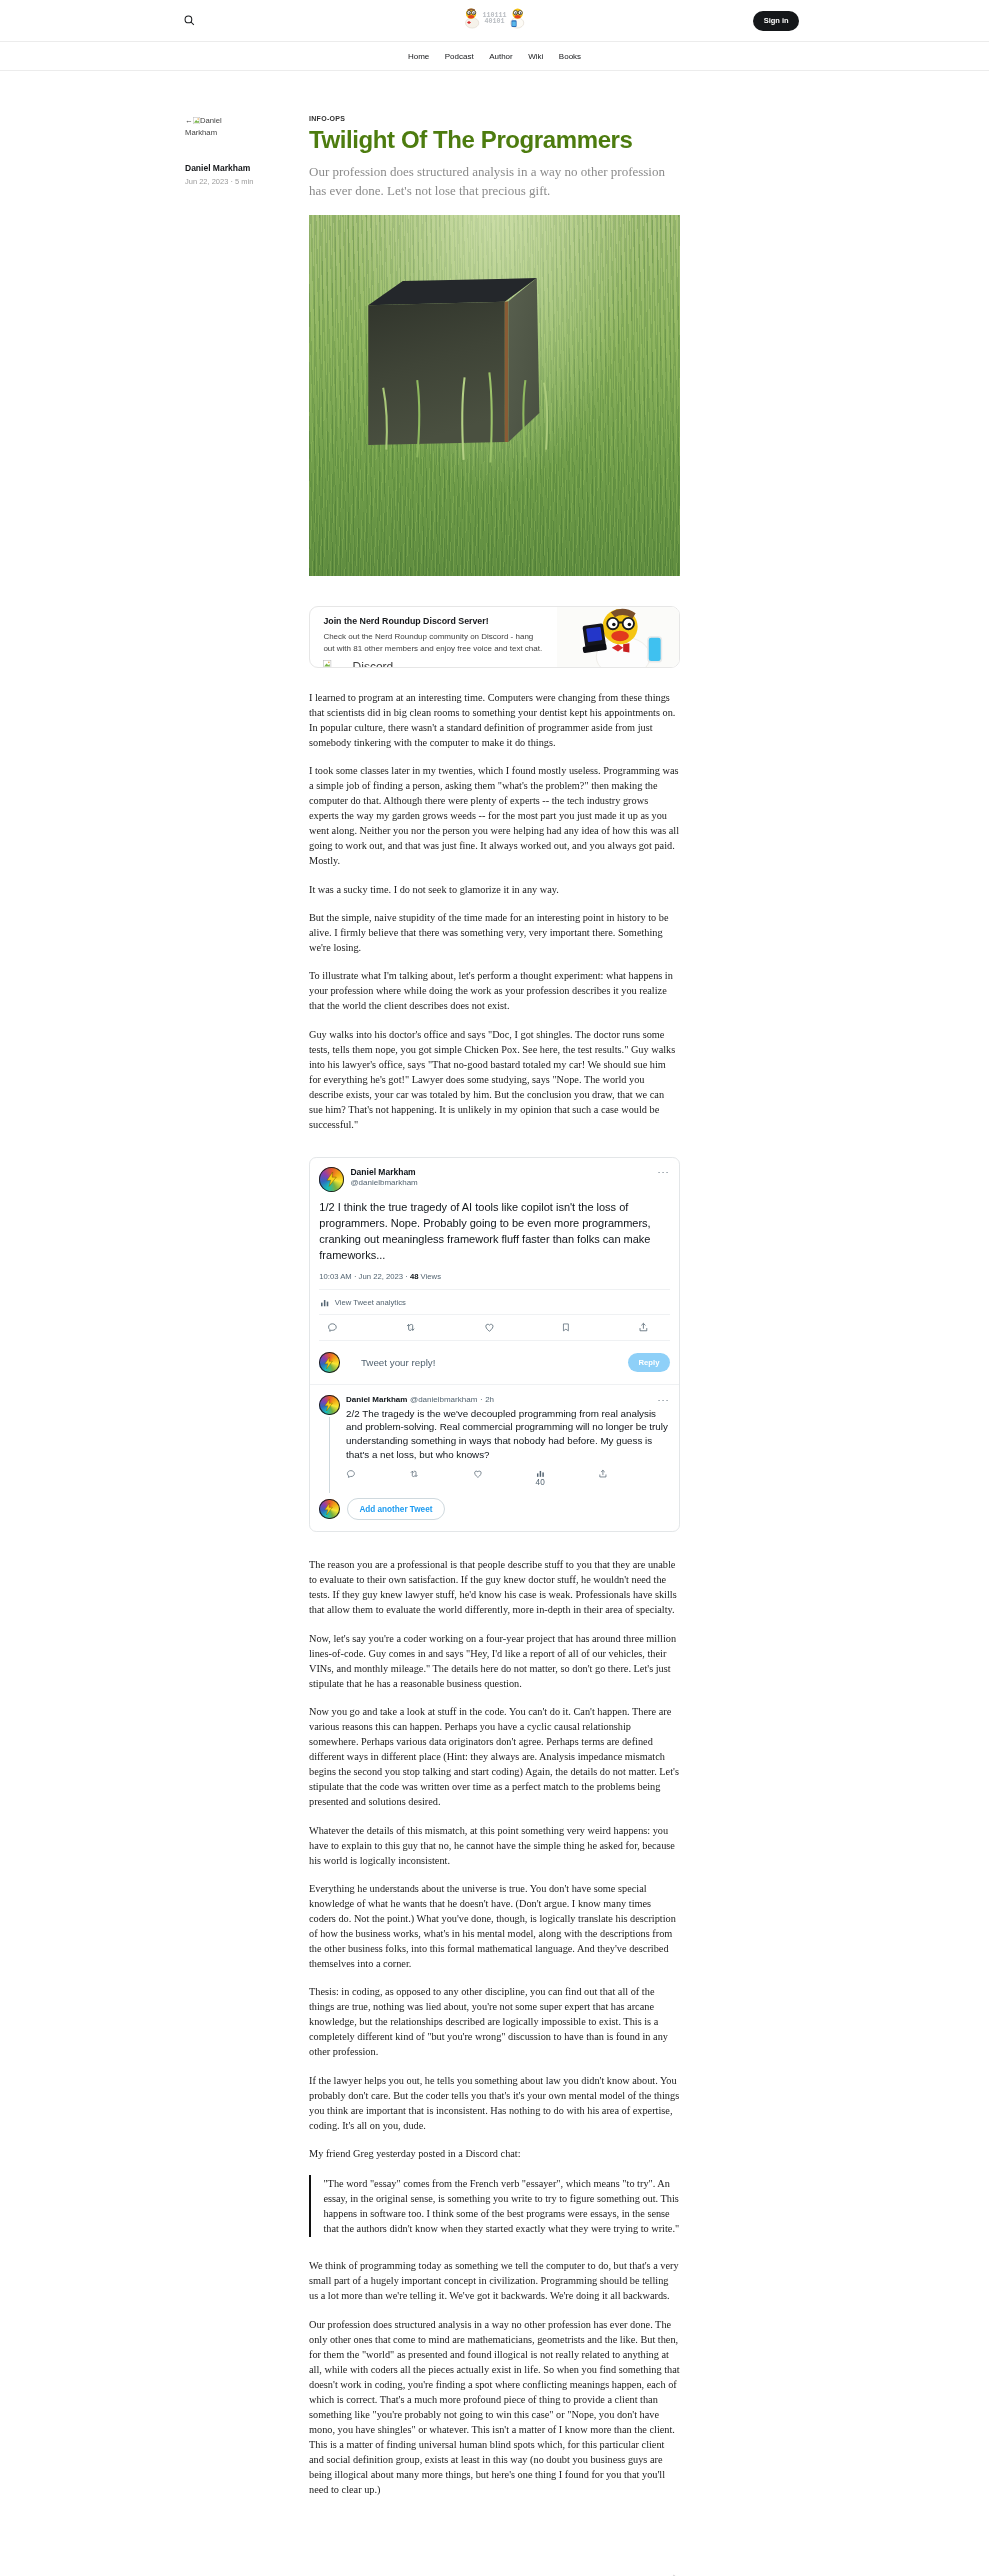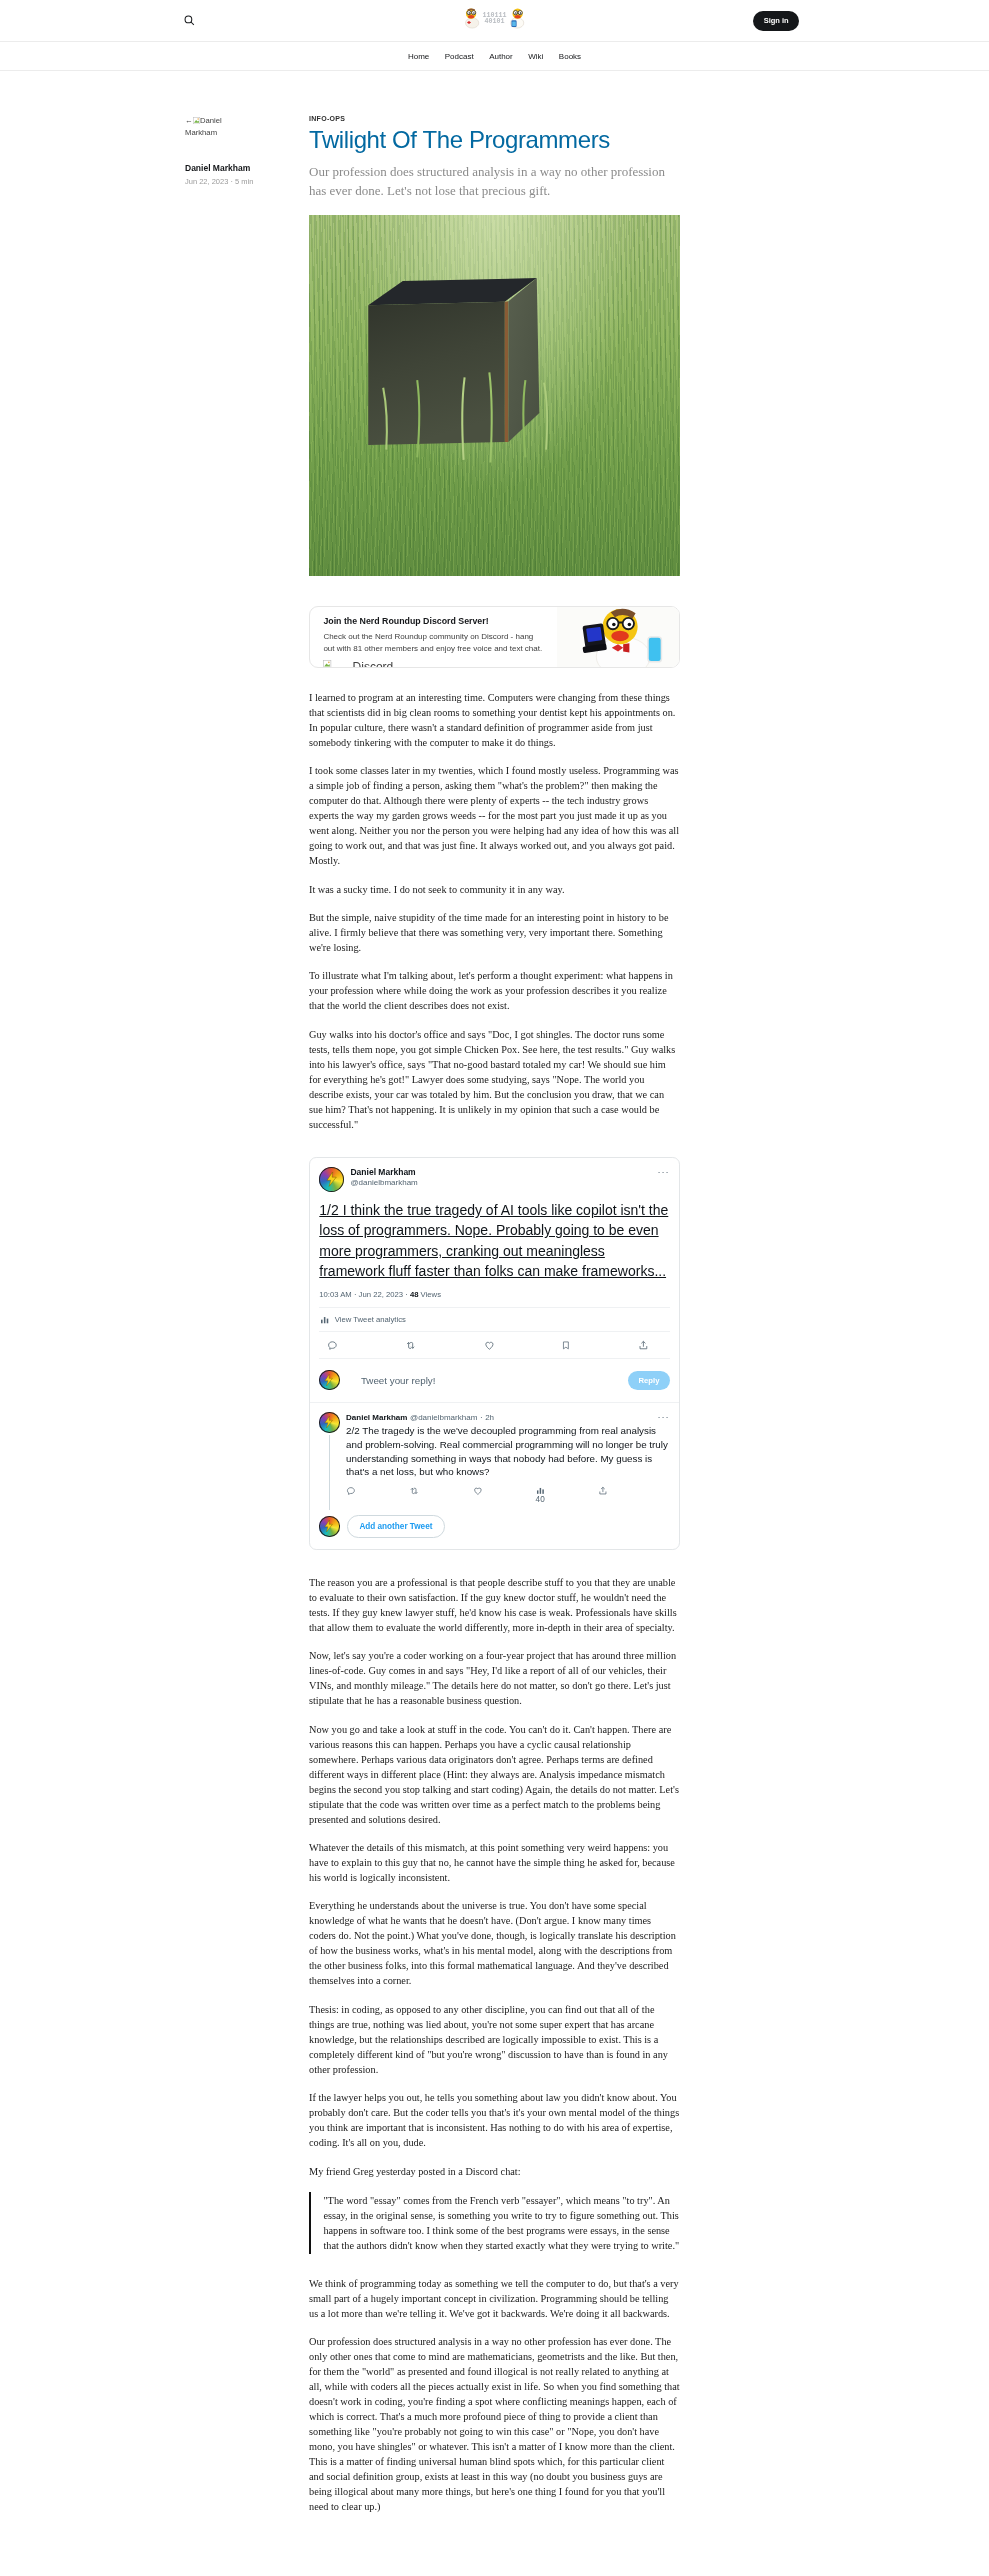--- a/index.html
+++ b/index.html
@@ -16,21 +16,21 @@
   .navbar a{color:#15171a;text-decoration:none;font-size:8px;cursor:pointer;}
   
   .art-head{position:relative;padding-top:44px;}
   .left-rail{position:absolute;left:185px;top:44px;width:77px;font-size:7.7px;}
   .backlink{width:47px;color:#424242;line-height:1.55;cursor:pointer;overflow:hidden;}
   .backlink .bimg{display:inline-block;vertical-align:-1px;}
   .byline{margin-top:24px;}
   .byline .bname{font-weight:bold;font-size:8.5px;cursor:pointer;}
   .byline .bdate{margin-top:4.1px;color:#9b9b9b;font-size:7.5px;}
   .category{font-size:7px;font-weight:bold;letter-spacing:0.3px;color:#2e2e2e;}
-  h1.title{margin:5.2px 0 8.2px 0;font-size:24px;line-height:1.1;letter-spacing:-0.4px;font-weight:normal;color:#0369a1;}
+  h1.title{margin:5.2px 0 8.2px 0;font-size:24px;line-height:1.1;letter-spacing:-0.4px;font-weight:bold;color:#4d7c0f;}
   .subtitle{font-family:"Liberation Serif",serif;font-size:13px;line-height:1.5;color:#8b8b8b;font-weight:normal;margin:0;}
   
   .hero{margin-top:14.4px;width:371px;height:361px;position:relative;overflow:hidden;
     background:
       radial-gradient(ellipse at 50% -5%, rgba(228,240,198,.6), transparent 55%),
       repeating-linear-gradient(88deg, rgba(62,112,42,.22) 0 1.5px, transparent 1.5px 4.6px),
       repeating-linear-gradient(93deg, rgba(158,196,96,.30) 0 1px, transparent 1px 3.6px),
       repeating-linear-gradient(90deg, rgba(36,84,32,.18) 0 0.5px, transparent 0.5px 2.6px),
       linear-gradient(180deg,#aac47e 0%,#8fb561 35%,#719e4b 70%,#5f8c40 100%);}
   .hero svg{position:absolute;left:0;top:0;}
@@ -49,21 +49,21 @@
   
   .tweet-card{margin:25px 0;border:0.5px solid #e3e6e8;border-radius:7.2px;padding:9.3px 9.3px 7.2px 9.3px;font-family:"Liberation Sans",sans-serif;background:#fff;}
   .tw-head{display:flex;align-items:flex-start;}
   .tw-av{width:25px;height:25px;border-radius:50%;flex:none;position:relative;
     background:conic-gradient(#e4572e,#f3a712,#f7e733,#76b041,#17bebb,#3066be,#8d3daf,#e4572e);box-shadow:inset 0 0 0 1px #222;}
   .tw-av svg{position:absolute;left:6.7px;top:5.2px;}
   .tw-names{margin-left:6.2px;line-height:1.3;}
   .tw-name{font-weight:bold;font-size:8.5px;color:#0f1419;}
   .tw-handle{color:#536471;font-size:8px;}
   .tw-more{margin-left:auto;color:#536471;font-size:9.3px;letter-spacing:1px;cursor:pointer;}
-  .tw-text{margin-top:8.2px;font-size:14px;line-height:1.45;color:#0f1419;text-decoration:underline;}
+  .tw-text{margin-top:8.2px;font-size:11px;line-height:1.45;color:#0f1419;}
   .tw-time{margin:8.2px 0 0 0;padding-bottom:8.2px;color:#536471;font-size:7.7px;border-bottom:0.5px solid #eff1f3;}
   .tw-time b{color:#0f1419;}
   .tw-analytics{display:flex;align-items:flex-end;gap:5.2px;padding:7.2px 1px;color:#536471;font-size:7.7px;border-bottom:0.5px solid #eff1f3;cursor:pointer;}
   .tw-actions{display:flex;justify-content:space-between;padding:7.2px 20.6px 7.2px 8.2px;border-bottom:0.5px solid #eff1f3;color:#536471;}
   .tw-actions .ic{display:flex;align-items:center;gap:4.1px;cursor:pointer;font-size:7.2px;color:#536471;}
   .tw-compose{display:flex;align-items:center;gap:21px;padding:11.3px 0;}
   .tw-av.sm{width:20.6px;height:20.6px;}
   .tw-av.sm svg{left:5.2px;top:4.1px;}
   .tw-ph{color:#536471;font-size:9.8px;flex:1;}
   .tw-replybtn{background:#8ed0f8;color:#fff;font-weight:bold;font-size:7.7px;border:none;border-radius:10.3px;padding:5.2px 10.3px;cursor:pointer;font-family:"Liberation Sans",sans-serif;}
@@ -212,21 +212,21 @@
         <rect x="58" y="40" width="28" height="26" rx="2" fill="#2336c9" transform="rotate(-8 72 53)"></rect>
         <rect x="50" y="74" width="46" height="12" rx="3" fill="#0d0e13" transform="rotate(-8 73 80)"></rect>
         <rect x="176" y="58" width="26" height="48" rx="6" fill="#3fc1f0" stroke="#e8e8e8" stroke-width="3"></rect>
       </svg>
     </div>
   </div>
 
   <div class="body-text" id="body-before">
       <p class="apara">I learned to program at an interesting time. Computers were changing from these things that scientists did in big clean rooms to something your dentist kept his appointments on. In popular culture, there wasn't a standard definition of programmer aside from just somebody tinkering with the computer to make it do things.</p>
       <p class="apara">I took some classes later in my twenties, which I found mostly useless. Programming was a simple job of finding a person, asking them "what's the problem?" then making the computer do that. Although there were plenty of experts -- the tech industry grows experts the way my garden grows weeds -- for the most part you just made it up as you went along. Neither you nor the person you were helping had any idea of how this was all going to work out, and that was just fine. It always worked out, and you always got paid. Mostly.</p>
-      <p class="apara">It was a sucky time. I do not seek to community it in any way.</p>
+      <p class="apara">It was a sucky time. I do not seek to glamorize it in any way.</p>
       <p class="apara">But the simple, naive stupidity of the time made for an interesting point in history to be alive. I firmly believe that there was something very, very important there. Something we're losing.</p>
       <p class="apara">To illustrate what I'm talking about, let's perform a thought experiment: what happens in your profession where while doing the work as your profession describes it you realize that the world the client describes does not exist.</p>
       <p class="apara">Guy walks into his doctor's office and says "Doc, I got shingles. The doctor runs some tests, tells them nope, you got simple Chicken Pox. See here, the test results." Guy walks into his lawyer's office, says "That no-good bastard totaled my car! We should sue him for everything he's got!" Lawyer does some studying, says "Nope. The world you describe exists, your car was totaled by him. But the conclusion you draw, that we can sue him? That's not happening. It is unlikely in my opinion that such a case would be successful."</p>
     </div>
 
   <div class="tweet-card">
     <div class="tw-head">
       <div class="tw-av">
         <svg width="11.3" height="14.4" viewBox="0 0 22 28">
             <polygon points="13,0 2,16 9,16 6,28 20,10 12,10" fill="#f7d117" stroke="#7a5c00" stroke-width="1"></polygon>

